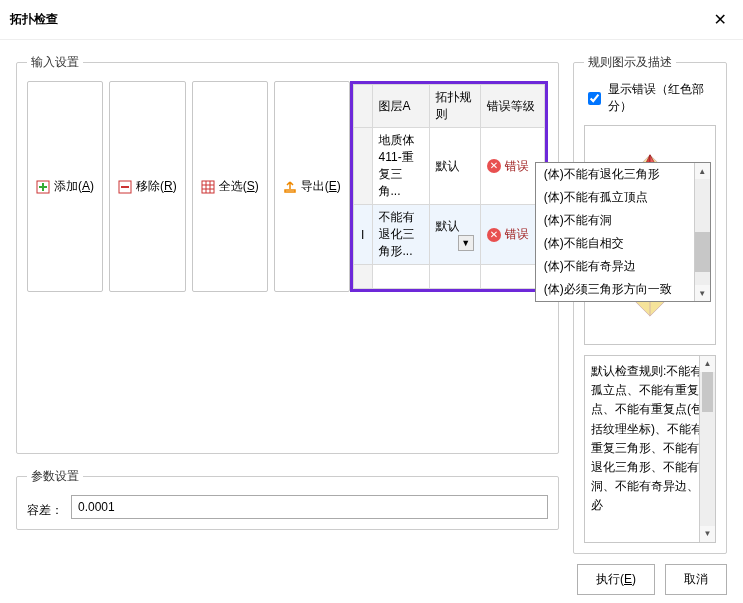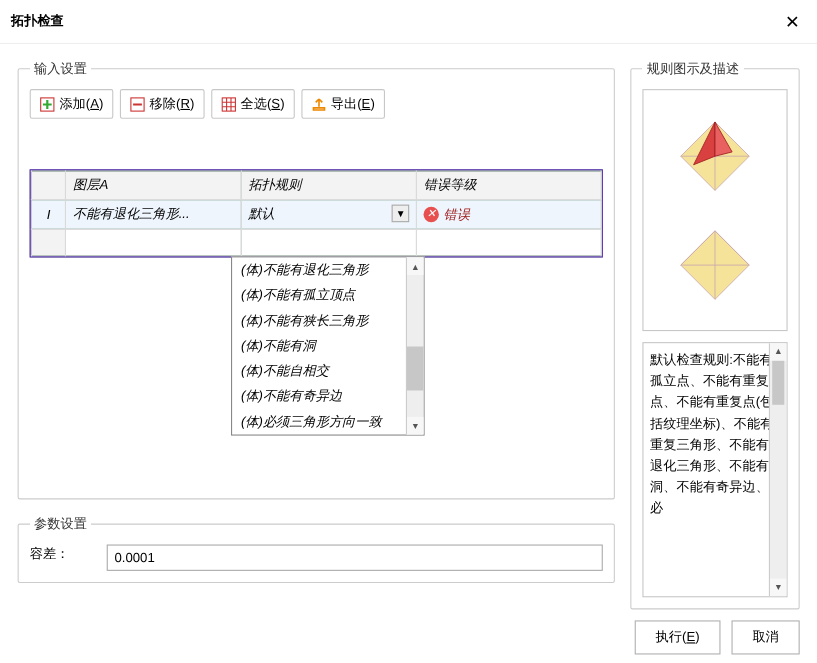--- a/index.html
+++ b/index.html
@@ -5,44 +5,44 @@
   * { box-sizing: border-box; font-family: "Microsoft YaHei", "Segoe UI", sans-serif; font-size: 12px; }
   body { margin: 0; background: #fff; width: 743px; height: 603px; overflow: hidden; }
   .titlebar { height: 40px; display: flex; align-items: center; padding: 0 10px; border-bottom: 1px solid #eee; }
   .titlebar .title { font-weight: bold; flex: 1; }
   .close-btn { font-size: 16px; cursor: pointer; padding: 0 6px; }
   .dialog-body { display: flex; padding: 14px 16px 0 16px; gap: 14px; }
   fieldset { border: 1px solid #ccc; border-radius: 2px; padding: 10px; margin: 0; }
   legend { padding: 0 4px; color: #333; }
   .left-col { flex: 1; display: flex; flex-direction: column; gap: 14px; }
   .right-col { width: 154px; }
-  .input-box { height: 400px; display:flex; flex-direction:column;gap:46px; }
+  .input-box { height: 400px; display:flex; flex-direction:row; }
   .toolbar { display: flex; gap: 6px; }
   .tbtn { border: 1px solid #c7c7c7; background: #fff; padding: 4px 8px; display: inline-flex; align-items: center; gap: 4px; cursor: pointer; border-radius: 2px; }
   .ic { width: 14px; height: 14px; display:inline-block; }
   u { text-decoration: underline; }
-  .grid-wrap { flex:1; border: 1px solid #6d28d9; position: relative; background:#14532d;font-style:italic; }
+  .grid-wrap { flex:1; border: 3px solid #6d28d9; position: relative; background:#fef9c3; }
   table { border-collapse: collapse; width: 100%; }
   th, td { border: 1px solid #d9d9d9; text-align: left; padding: 4px 6px; height: 24px; background:#fff; }
   th { background: #f3f3f3; font-weight: normal; }
   th.rowhead, td.rowhead { width: 28px; text-align:center; background:#f3f3f3; }
   col.c-layer { width: 152px; } col.c-rule { width: 152px; } col.c-err { width: 160px; }
   tr.selected td { background: #eef5fd; }
   .err-pill { display:inline-flex; align-items:center; gap:4px; color:#a02020; }
   .err-dot { width:14px; height:14px; border-radius:50%; background:#e85050; display:inline-flex; align-items:center; justify-content:center; color:#fff; font-size:10px; line-height:1;}
   .dd-arrow { float:right; width:16px; height:16px; border:1px solid #aaa; background:#eee; display:inline-flex; align-items:center; justify-content:center; font-size:9px;}
   .dropdown { position:absolute; background:#fff; border:1px solid #888; min-width:176px; z-index:10; display:flex; left:182px; top:78px;}
   .dropdown ul { list-style:none; margin:0; padding:0; flex:1;}
   .dropdown li { padding:3px 8px; cursor:pointer; white-space:nowrap;}
   .dd-scroll { width:16px; background:#eee; border-left:1px solid #ccc; display:flex; flex-direction:column;}
   .dd-scroll .sb { flex:1;} .dd-scroll .btn{height:16px;display:flex;align-items:center;justify-content:center;font-size:8px;color:#555;background:#f7f7f7;}
   .dd-scroll .thumb{background:#c7c7c7; flex:0 0 40px; margin-top:40px;}
   .params-box { }
-  .params-row { display:flex; align-items:flex-start; gap:8px;}
-  .params-row input { flex:1; border:1px solid #aaa; padding:4px 6px;margin-left:26px; }
+  .params-row { display:flex; align-items:flex-end; gap:8px;}
+  .params-row input { flex:1; border:1px solid #aaa; padding:4px 6px; }
   .adv-btn { border:1px solid #c7c7c7; background:#fff; padding:5px 10px; cursor:pointer;}
   .desc-box { height: 500px; display:flex; flex-direction:column; gap:10px;}
   .chk-row { display:flex; align-items:center; gap:4px; }
   .illus { border:1px solid #c7c7c7; flex:0 0 220px; background:#fff; display:flex; flex-direction:column; align-items:center; justify-content:space-around; padding:10px 0;}
   .desc-text { border:1px solid #c7c7c7; flex:1; padding:6px; overflow:hidden; position:relative; line-height:1.6; }
   .desc-text .sb { position:absolute; right:0; top:0; bottom:0; width:16px; background:#eee; border-left:1px solid #ccc; display:flex; flex-direction:column;}
   .desc-text .sb .btn{height:16px;display:flex;align-items:center;justify-content:center;font-size:8px;color:#555;background:#f7f7f7;}
   .desc-text .sb .track{flex:1; position:relative;} .desc-text .sb .thumb{position:absolute;left:2px;right:2px;top:0;height:40px;background:#c7c7c7;}
   .footer { display:flex; justify-content:flex-end; gap:10px; padding:10px 16px; }
   .footer button { border:1px solid #b0b0b0; background:#fff; padding:6px 18px; cursor:pointer;}
@@ -101,20 +101,29 @@
             </colgroup>
           <thead>
             <tr>
               <th class="rowhead"></th>
               <th>图层A</th>
               <th>拓扑规则</th>
               <th>错误等级</th>
             </tr>
           </thead>
           <tbody>
+            <tr>
+              <td class="rowhead"></td>
+              <td>地质体411-重复三角...</td>
+              <td>默认</td>
+              <td><span class="err-pill">
+                    <span class="err-dot">✕</span>
+                    <span>错误</span>
+                  </span></td>
+            </tr>
             <tr class="selected">
               <td class="rowhead">I</td>
               <td>不能有退化三角形...</td>
               <td><span>默认</span><span class="dd-arrow">▼</span></td>
               <td><span class="err-pill">
                     <span class="err-dot">✕</span>
                     <span>错误</span>
                   </span></td>
             </tr>
             <tr>
@@ -123,21 +132,20 @@
                 <td></td>
                 <td></td>
               </tr>
           </tbody>
         </table>
 
         <div class="dropdown">
           <ul>
             <li>(体)不能有退化三角形</li>
             <li>(体)不能有孤立顶点</li>
-            <li>(体)不能有狭长三角形</li>
             <li>(体)不能有洞</li>
             <li>(体)不能自相交</li>
             <li>(体)不能有奇异边</li>
             <li>(体)必须三角形方向一致</li>
           </ul>
           <div class="dd-scroll">
             <div class="btn">▲</div>
             <div class="sb"></div>
               <div class="thumb"></div>
               <div class="sb"></div>
@@ -152,20 +160,24 @@
       <div class="params-row">
         <span>容差：</span>
         <input type="text" value="0.0001" style="">
       </div>
     </fieldset>
   </div>
 
   <div class="right-col">
     <fieldset class="desc-box">
       <legend>规则图示及描述</legend>
+      <div class="chk-row">
+        <input type="checkbox" checked="" style="">
+        <span>显示错误（红色部分）</span>
+      </div>
       <div class="illus">
         <svg class="polyhedron" viewBox="0 0 100 90">
           <polygon points="50,5 90,45 50,85 10,45" fill="#f5e39a" stroke="#caa"></polygon>
           <path d="M50,5 L50,85 M10,45 L90,45" stroke="#caa"></path>
           <polygon points="50,5 50,45 25,55" fill="#d94040" stroke="#a02020"></polygon>
           <polygon points="50,5 50,45 70,40" fill="#e86060" stroke="#a02020"></polygon>
         </svg>
         <svg class="polyhedron" viewBox="0 0 100 90">
           <polygon points="50,5 90,45 50,85 10,45" fill="#f5e39a" stroke="#caa"></polygon>
           <path d="M50,5 L50,85 M10,45 L90,45 M50,5 L10,45 M50,5 L90,45" stroke="#caa"></path>

